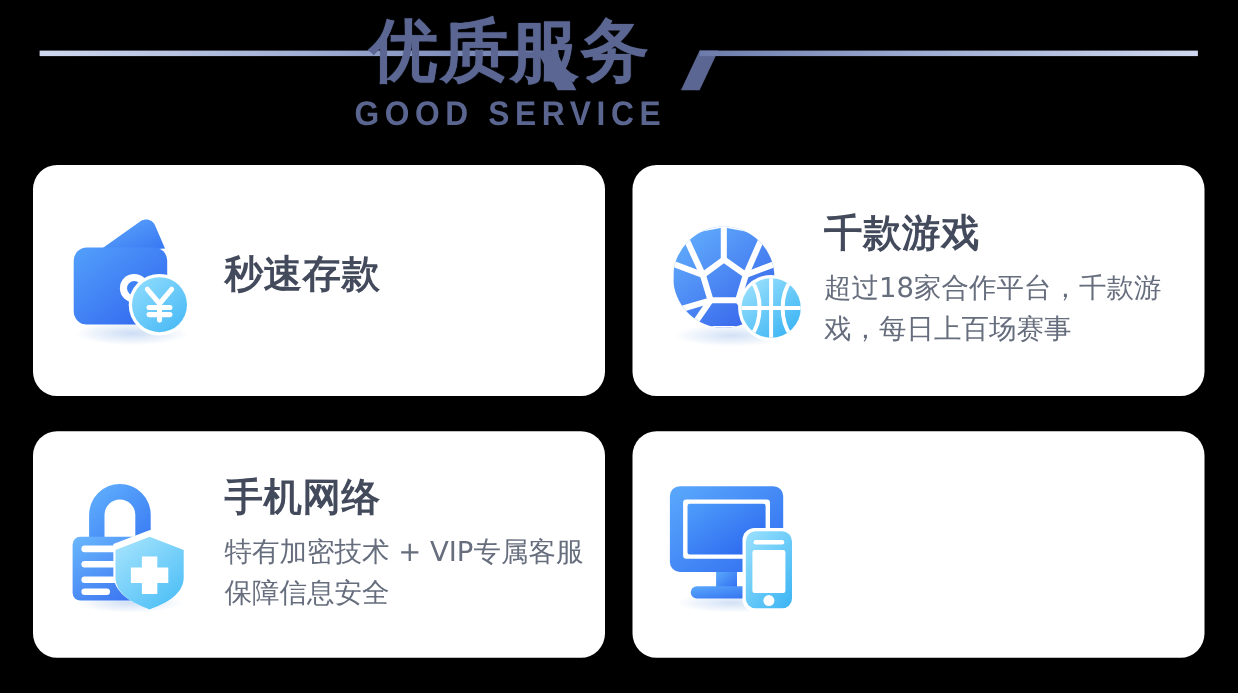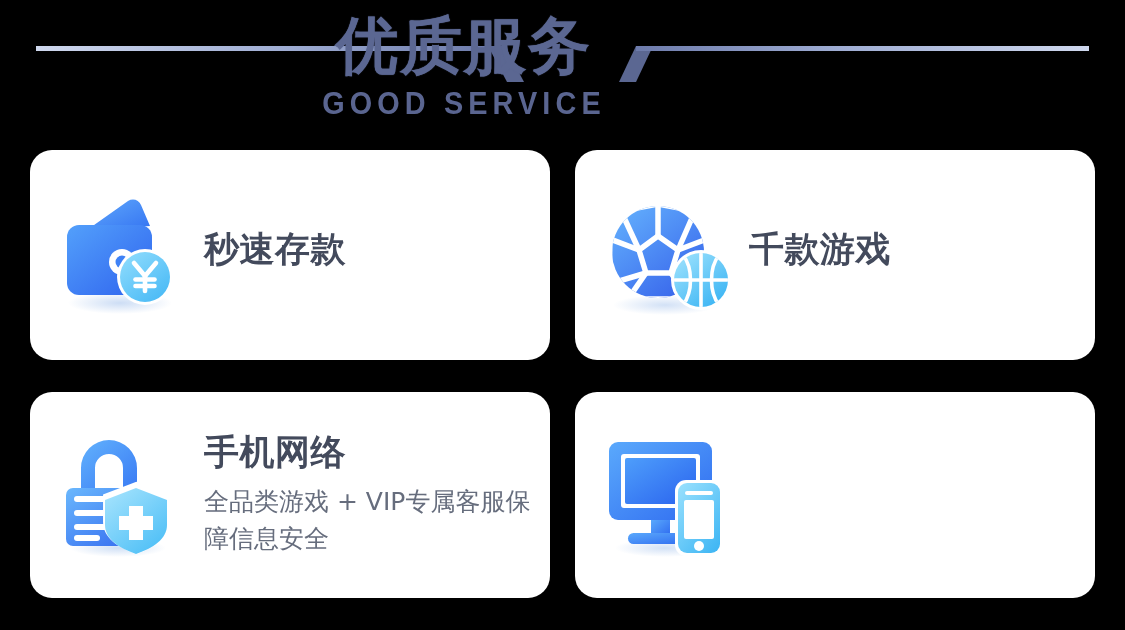--- a/index.html
+++ b/index.html
@@ -249,20 +249,21 @@
         <g clip-path="url(#bballClip)" fill="none" stroke="#ffffff" stroke-width="3.6" stroke-linecap="round">
           <path d="M 100 62 L 100 118"></path>
           <path d="M 72 90 L 128 90"></path>
           <path d="M 82 65 C 92 78 92 102 82 115"></path>
           <path d="M 118 65 C 108 78 108 102 118 115"></path>
         </g>
       </svg>
     </div>
     <div class="card-text">
       <div class="card-title">千款游戏</div>
+      <div class="card-desc two-line">超过18家合作平台，千款游戏，每日上百场赛事</div>
     </div>
   </div>
 
   <div class="card">
     <div class="card-icon">
       <svg width="140" height="130" viewBox="0 0 140 130" xmlns="http://www.w3.org/2000/svg">
         <defs>
           <linearGradient id="lg1" x1="0" y1="0" x2="1" y2="1">
             <stop offset="0" stop-color="#62b2fd"></stop>
             <stop offset="1" stop-color="#3a7bf4"></stop>
@@ -294,21 +295,21 @@
         </g>
 
         <path d="M 80 55 L 114 68 L 114 96 C 114 112 99 122 80 129 C 61 122 46 112 46 96 L 46 68 Z" fill="#ffffff" transform="translate(0,-4) scale(0.98) translate(2,2)"></path>
         <path d="M 80 58 L 111 70 L 111 95 C 111 109 97 118 80 124 C 63 118 49 109 49 95 L 49 70 Z" fill="url(#shg)"></path>
 
         <path d="M 73 76 L 87 76 L 87 86 L 97 86 L 97 100 L 87 100 L 87 110 L 73 110 L 73 100 L 63 100 L 63 86 L 73 86 Z" fill="#ffffff"></path>
       </svg>
     </div>
     <div class="card-text">
       <div class="card-title">手机网络</div>
-      <div class="card-desc two-line">全品类游戏 + VIP专属客服保障信息安全</div>
+      <div class="card-desc two-line">特有加密技术 + VIP专属客服保障信息安全</div>
     </div>
   </div>
 
   <div class="card">
     <div class="card-icon">
       <svg width="140" height="130" viewBox="0 0 140 130" xmlns="http://www.w3.org/2000/svg">
         <defs>
           <linearGradient id="mg1" x1="0" y1="0" x2="1" y2="1">
             <stop offset="0" stop-color="#5aa9fc"></stop>
             <stop offset="1" stop-color="#2f6bf0"></stop>

